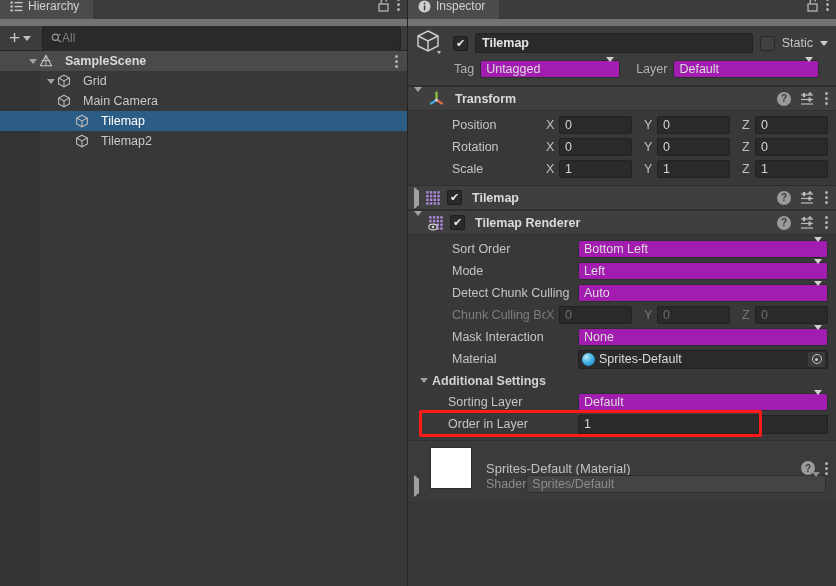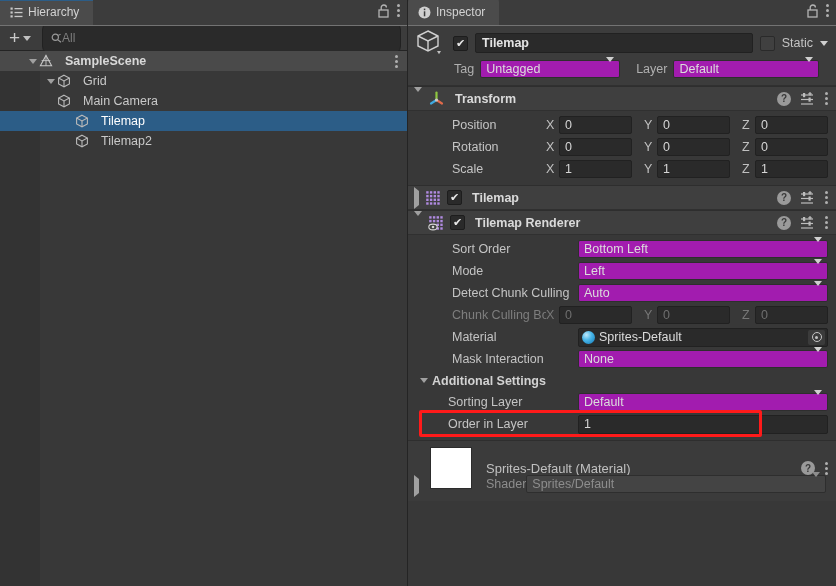--- a/index.html
+++ b/index.html
@@ -10,21 +10,21 @@
     font-size: 12px;
     color: #c4c4c4;
     overflow: hidden;
   }
   #app { position: relative; width: 836px; height: 586px; display: flex; background:#383838; }
 
   
   .panel { position: relative; height: 586px; background:#383838; }
   .tabbar {
     height: 26px; background:#3c3c3c; position: relative;
-    border-bottom: 1px solid #737373;
+    border-bottom: 7px solid #737373;
     display: flex; align-items: flex-end;
   }
   .tab {
     height: 26px; display: flex; align-items: center; gap: 5px;
     padding: 0 14px 0 10px; background:#4b4b4b; color:#d2d2d2;
     font-size: 12px; border-top-left-radius:3px; border-top-right-radius:3px;
     position: relative;
   }
   .tab.focused::before {
     content:""; position:absolute; left:0; right:0; top:0; height:2px; background:#2c5d87;
@@ -532,36 +532,36 @@
                 <span class="num dim">
                   <span>0</span>
                 </span>
                 <span class="axis dim">Z</span>
                 <span class="num dim" style="margin-right:0">
                   <span>0</span>
                 </span>
               </span>
             </div>
             <div class="row">
+              <span class="rlbl">Mask Interaction</span>
+              <span class="dd" style="flex:1">
+                <span>None</span>
+                <span class="dd-arrow"><span class="arrow-dn"></span></span>
+              </span>
+            </div>
+            <div class="row">
               <span class="rlbl">Material</span>
               <span class="objfield">
                 <span class="mat-sphere"></span>
                 <span>Sprites-Default</span>
                 <span class="picker">
                   <span class="ring">
                     <i></i>
                   </span>
                 </span>
-              </span>
-            </div>
-            <div class="row">
-              <span class="rlbl">Mask Interaction</span>
-              <span class="dd" style="flex:1">
-                <span>None</span>
-                <span class="dd-arrow"><span class="arrow-dn"></span></span>
               </span>
             </div>
             <div class="foldrow">
               <span class="tri-dn"></span>
               <span class="ftxt">Additional Settings</span>
             </div>
             <div class="row">
               <span class="rlbl ind">Sorting Layer</span>
               <span class="dd" style="flex:1">
                 <span>Default</span>

